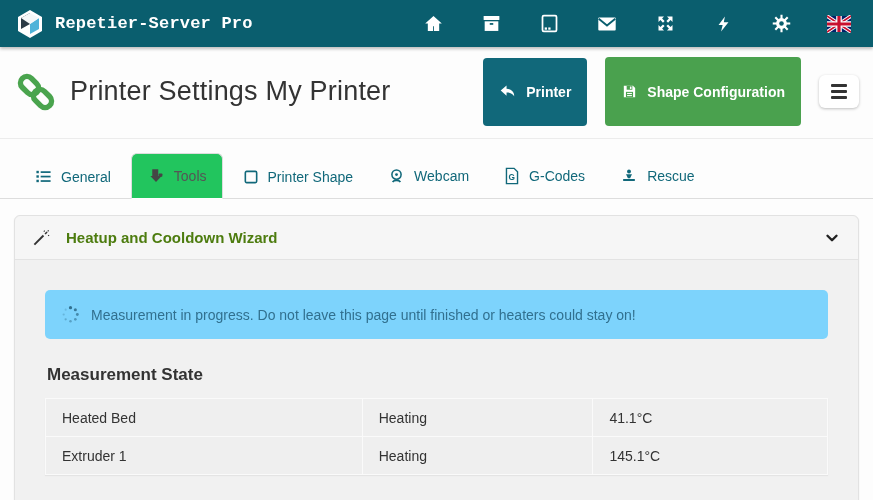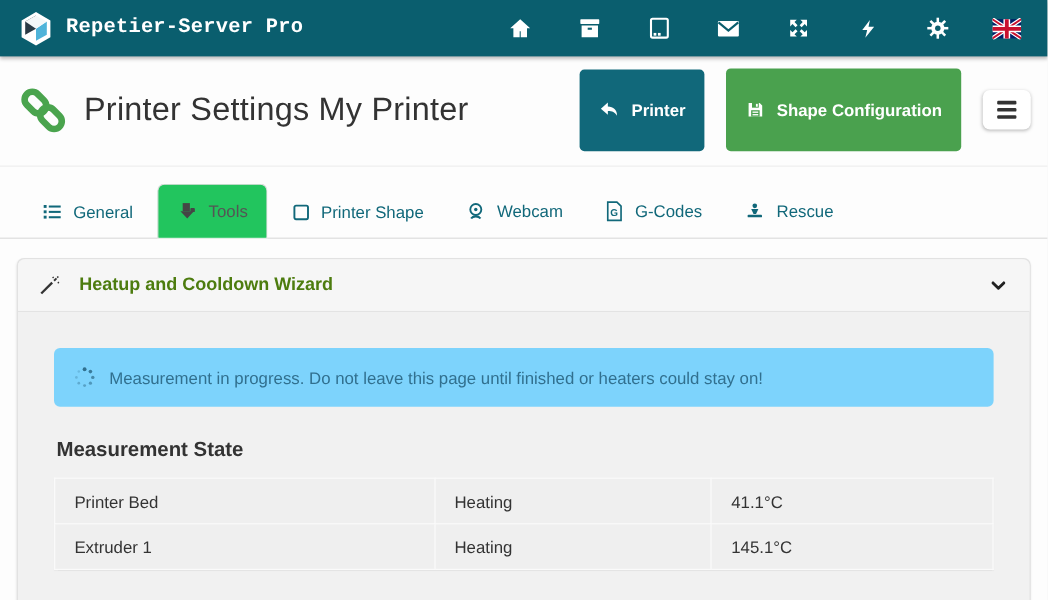--- a/index.html
+++ b/index.html
@@ -291,21 +291,21 @@
           </svg>
         </span>
         <span>Measurement in progress. Do not leave this page until finished or heaters could stay on!</span>
       </div>
 
       <h2 class="section-heading">Measurement State</h2>
 
       <table class="measure">
         <tbody>
           <tr>
-            <td class="col-device">Printer Bed</td>
+            <td class="col-device">Heated Bed</td>
             <td class="col-state">Heating</td>
             <td class="col-temp">41.1°C</td>
           </tr>
           <tr>
             <td class="col-device">Extruder 1</td>
             <td class="col-state">Heating</td>
             <td class="col-temp">145.1°C</td>
           </tr>
         </tbody>
       </table>

